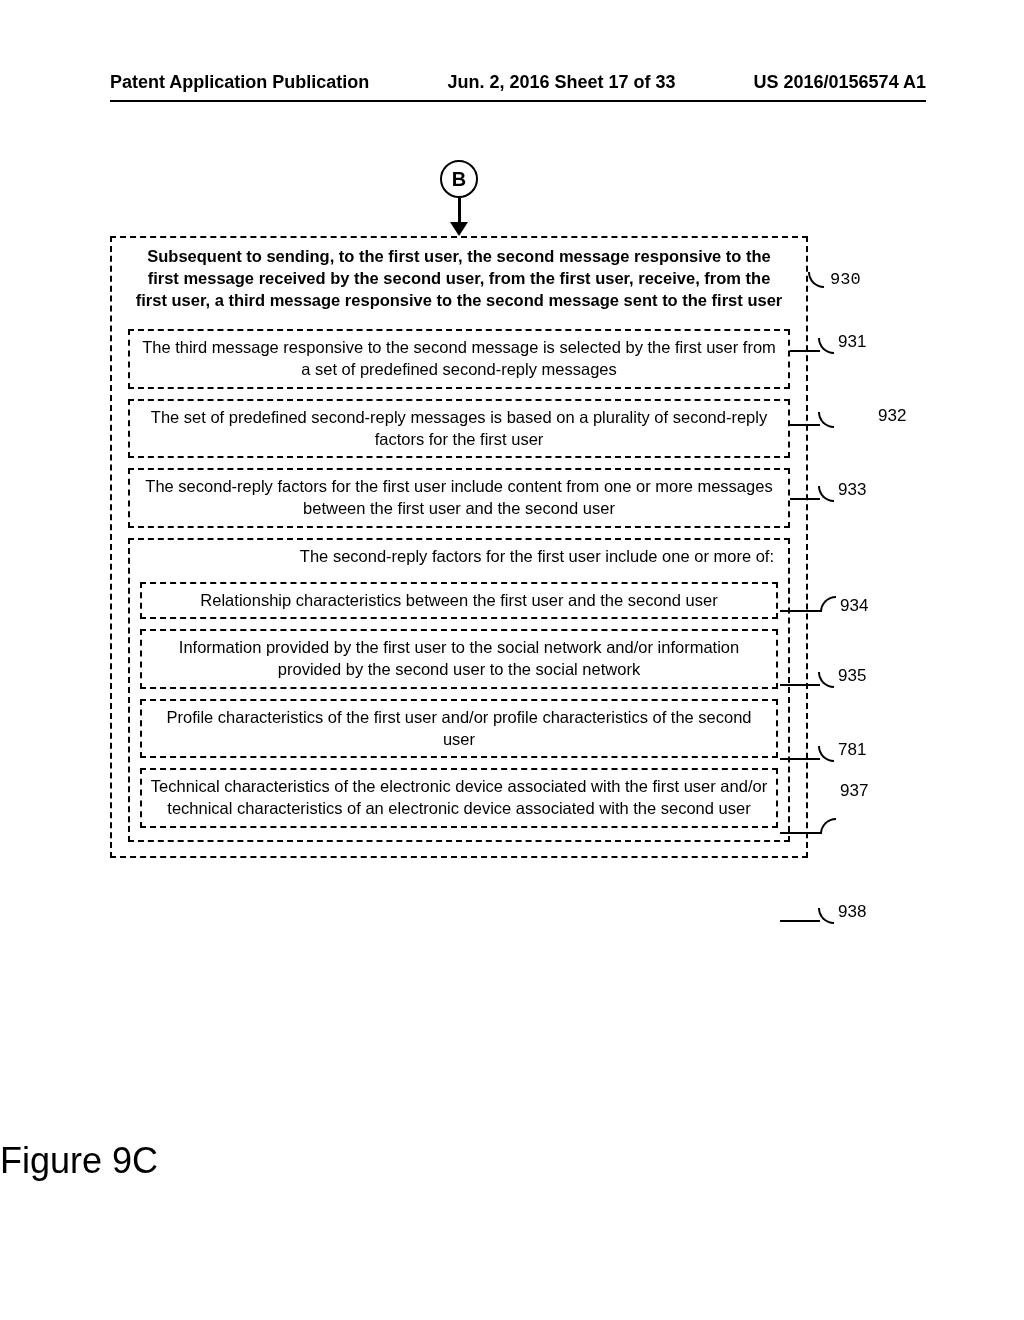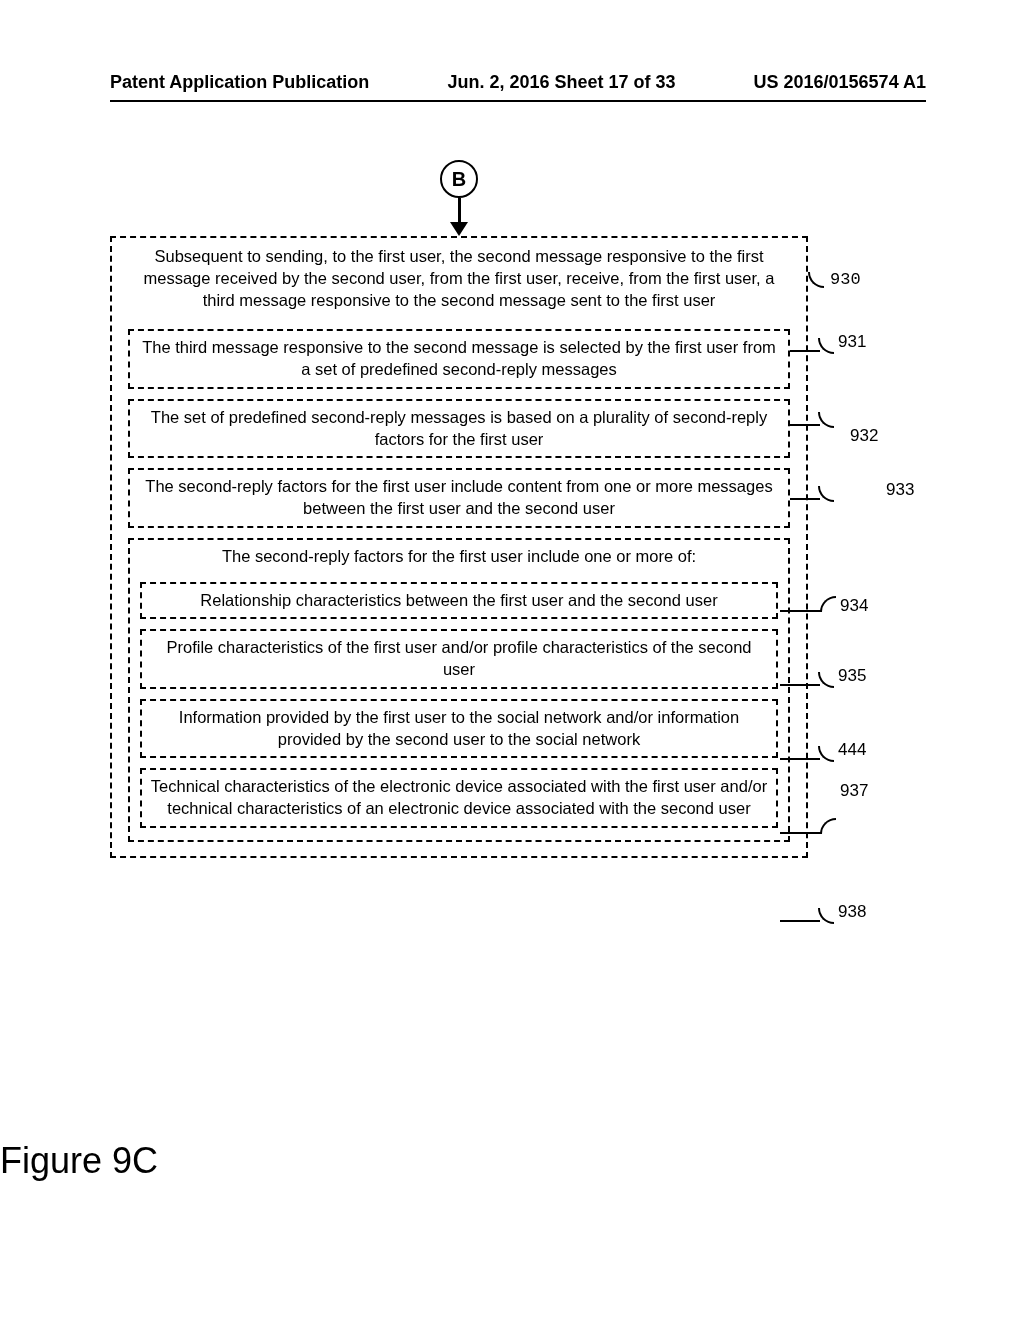--- a/index.html
+++ b/index.html
@@ -72,34 +72,34 @@
     position: absolute;
     top: 76px;
     left: 0;
     width: 698px;
     border: 2.5px dashed #000;
     padding: 6px 8px 14px 8px;
     text-align: center;
     font-size: 16.5px;
     line-height: 1.32;
   }
-  .outer-text { padding: 2px 10px 8px 10px; }
+  .outer-text { padding: 2px 10px 8px 10px; font-weight: bold; }
   .inner-box {
     border: 2.5px dashed #000;
     margin: 10px 8px 0 8px;
     padding: 6px 8px;
     position: relative;
   }
   .group-box {
     border: 2.5px dashed #000;
     margin: 10px 8px 0 8px;
     padding: 6px 6px 12px 6px;
     position: relative;
   }
-  .group-title { padding: 0 8px 4px 8px; }
+  .group-title { padding: 0 8px 4px 8px; text-align: right; }
   .sub-box {
     border: 2.5px dashed #000;
     margin: 10px 4px 0 4px;
     padding: 6px 8px;
     position: relative;
   }
   .ref-leader {
     position: absolute;
     height: 2px;
     background: #000;
@@ -155,57 +155,57 @@
       <span>The second-reply factors for the first user include content from one or more messages between the first user and the second user</span>
     </div>
 
     <div class="group-box">
       <div class="group-title">The second-reply factors for the first user include one or more of:</div>
 
       <div class="sub-box">
         <span>Relationship characteristics between the first user and the second user</span>
       </div>
       <div class="sub-box">
+        <span>Information provided by the first user to the social network and/or information provided by the second user to the social network</span>
+      </div>
+      <div class="sub-box">
         <span>Profile characteristics of the first user and/or profile characteristics of the second user</span>
-      </div>
-      <div class="sub-box">
-        <span>Information provided by the first user to the social network and/or information provided by the second user to the social network</span>
       </div>
       <div class="sub-box">
         <span>Technical characteristics of the electronic device associated with the first user and/or technical characteristics of an electronic device associated with the second user</span>
       </div>
     </div>
   </div>
 
   <div class="ref-curve" style="top:112px; left:698px;"></div>
   <div class="ref-label" style="top:110px; left:720px;font-family:Liberation Mono, monospace;">930</div>
 
   <div class="ref-leader" style="top:190px; left:680px; width:30px;"></div>
   <div class="ref-curve" style="top:178px; left:708px;"></div>
   <div class="ref-label" style="top:172px; left:728px;">931</div>
 
   <div class="ref-leader" style="top:264px; left:680px; width:30px;"></div>
   <div class="ref-curve" style="top:252px; left:708px;"></div>
-  <div class="ref-label" style="top:246px; left:740px;margin-top:20px;">932</div>
+  <div class="ref-label" style="top:246px; left:768px;">932</div>
 
   <div class="ref-leader" style="top:338px; left:680px; width:30px;"></div>
   <div class="ref-curve" style="top:326px; left:708px;"></div>
-  <div class="ref-label" style="top:320px; left:728px;margin-left:48px;">933</div>
+  <div class="ref-label" style="top:320px; left:728px;">933</div>
 
   <div class="ref-leader" style="top:450px; left:670px; width:42px;"></div>
   <div class="ref-curve" style="top:436px; left:710px; transform: scaleY(-1);"></div>
   <div class="ref-label" style="top:436px; left:730px;">934</div>
 
   <div class="ref-leader" style="top:524px; left:670px; width:40px;"></div>
   <div class="ref-curve" style="top:512px; left:708px;"></div>
   <div class="ref-label" style="top:506px; left:728px;">935</div>
 
   <div class="ref-leader" style="top:598px; left:670px; width:40px;"></div>
   <div class="ref-curve" style="top:586px; left:708px;"></div>
-  <div class="ref-label" style="top:580px; left:728px;">444</div>
+  <div class="ref-label" style="top:580px; left:728px;">781</div>
 
   <div class="ref-leader" style="top:672px; left:670px; width:42px;"></div>
   <div class="ref-curve" style="top:658px; left:710px; transform: scaleY(-1);"></div>
   <div class="ref-label" style="top:621px; left:730px;">937</div>
 
   <div class="ref-leader" style="top:760px; left:670px; width:40px;"></div>
   <div class="ref-curve" style="top:748px; left:708px;"></div>
   <div class="ref-label" style="top:742px; left:728px;">938</div>
 
 </div>

